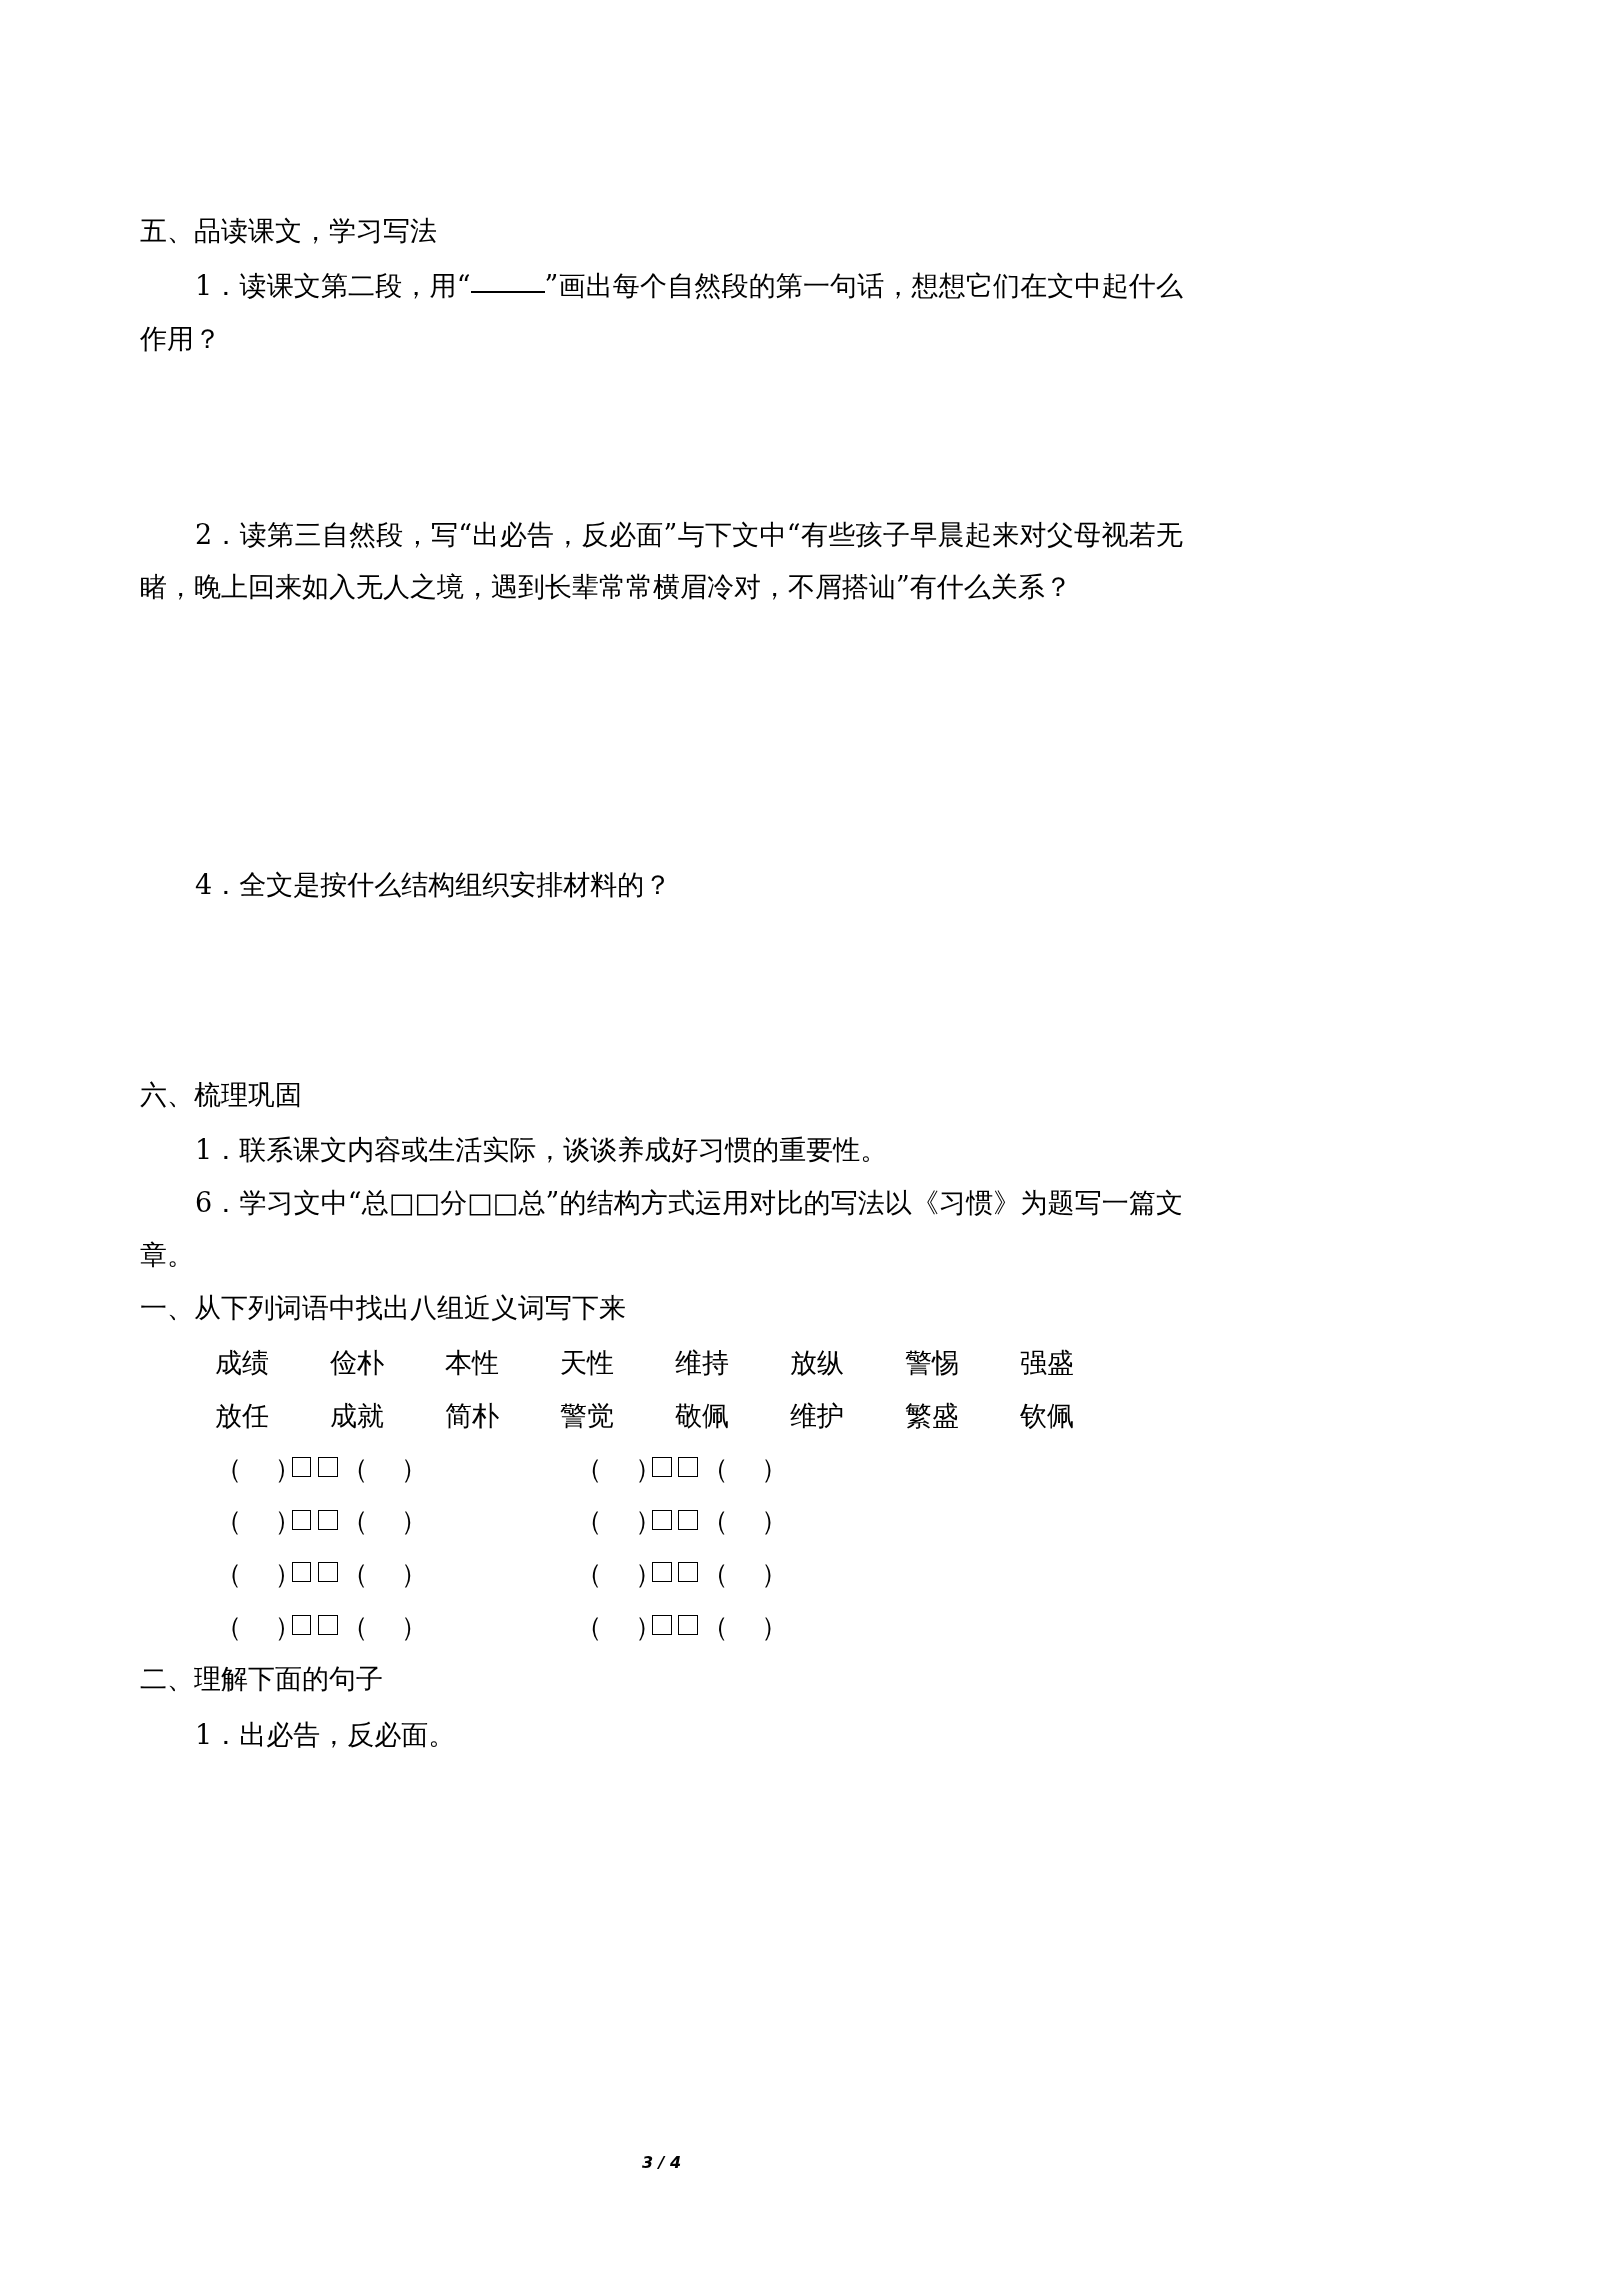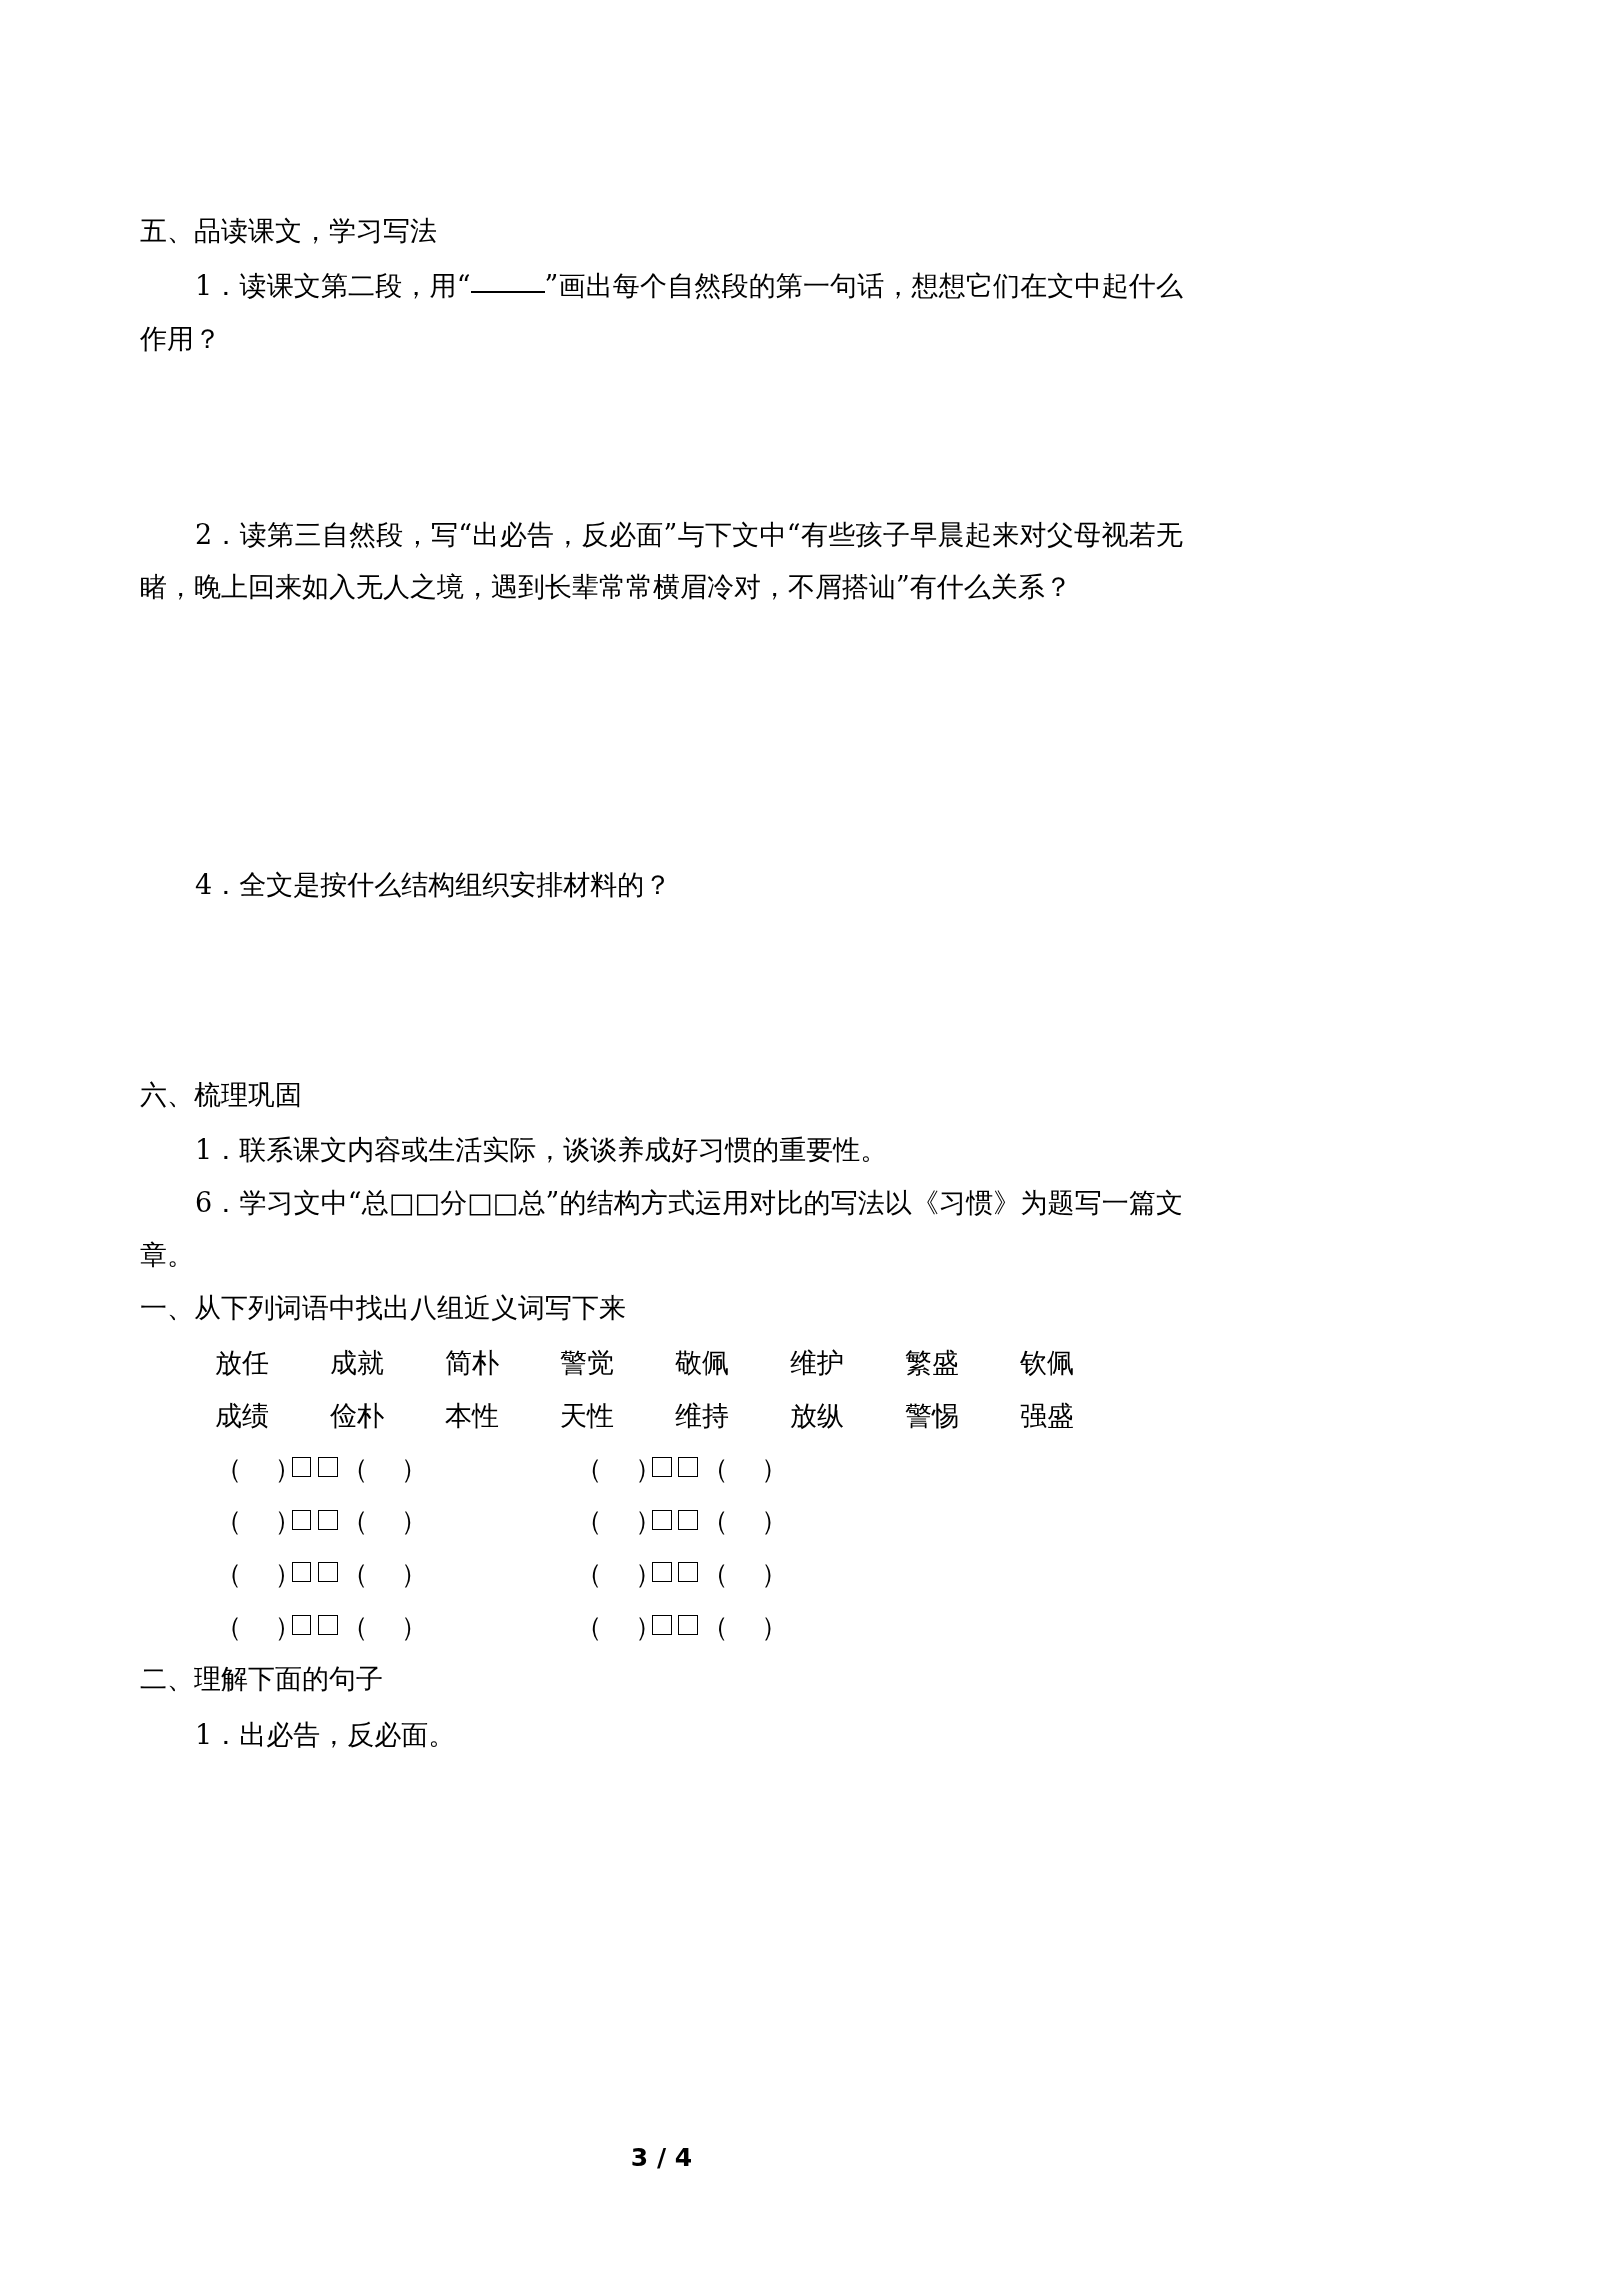--- a/index.html
+++ b/index.html
@@ -95,21 +95,22 @@
   .spacer-mid { display: inline-block; width: 161px; }
 
   .pagenum {
     position: absolute;
     left: 0;
     right: 0;
     bottom: 123px;
     text-align: center;
     font-family: "DejaVu Sans", "Liberation Sans", sans-serif;
     font-weight: bold;
-    font-size: 25px;
+    font-size: 16px;
+    font-style: italic;
   }
 </style>
 </head>
 <body>
 
 <div class="page">
   <div class="doc">
 
     <p class="sec-head">五、品读课文，学习写法</p>
 
@@ -129,24 +130,24 @@
     <div class="gap-xl"></div>
 
     <p class="sec-head">六、梳理巩固</p>
     <p class="item">1．联系课文内容或生活实际，谈谈养成好习惯的重要性。</p>
     <p class="item">6．学习文中“总□□分□□总”的结构方式运用对比的写法以《习惯》为题写一篇文章。</p>
 
 
     <p class="sec-head">一、从下列词语中找出八组近义词写下来</p>
 
     <p class="word-row">
-      <span class="w">放任</span><span class="w">成就</span><span class="w">简朴</span><span class="w">警觉</span><span class="w">敬佩</span><span class="w">维护</span><span class="w">繁盛</span><span class="w">钦佩</span>
+      <span class="w">成绩</span><span class="w">俭朴</span><span class="w">本性</span><span class="w">天性</span><span class="w">维持</span><span class="w">放纵</span><span class="w">警惕</span><span class="w">强盛</span>
     </p>
     <p class="word-row">
-      <span class="w">成绩</span><span class="w">俭朴</span><span class="w">本性</span><span class="w">天性</span><span class="w">维持</span><span class="w">放纵</span><span class="w">警惕</span><span class="w">强盛</span>
+      <span class="w">放任</span><span class="w">成就</span><span class="w">简朴</span><span class="w">警觉</span><span class="w">敬佩</span><span class="w">维护</span><span class="w">繁盛</span><span class="w">钦佩</span>
     </p>
 
     <div>
       <p class="ans-row">
         <span class="ans-group"><span class="paren"><span class="p1">（</span><span class="fill"></span><span class="p2">）</span></span><span class="sq"></span><span class="sq"></span><span class="paren"><span class="p1">（</span><span class="fill"></span><span class="p2">）</span></span></span><span class="spacer-mid"></span><span class="ans-group"><span class="paren"><span class="p1">（</span><span class="fill"></span><span class="p2">）</span></span><span class="sq"></span><span class="sq"></span><span class="paren"><span class="p1">（</span><span class="fill"></span><span class="p2">）</span></span></span>
       </p>
       <p class="ans-row">
         <span class="ans-group"><span class="paren"><span class="p1">（</span><span class="fill"></span><span class="p2">）</span></span><span class="sq"></span><span class="sq"></span><span class="paren"><span class="p1">（</span><span class="fill"></span><span class="p2">）</span></span></span><span class="spacer-mid"></span><span class="ans-group"><span class="paren"><span class="p1">（</span><span class="fill"></span><span class="p2">）</span></span><span class="sq"></span><span class="sq"></span><span class="paren"><span class="p1">（</span><span class="fill"></span><span class="p2">）</span></span></span>
       </p>
       <p class="ans-row">

